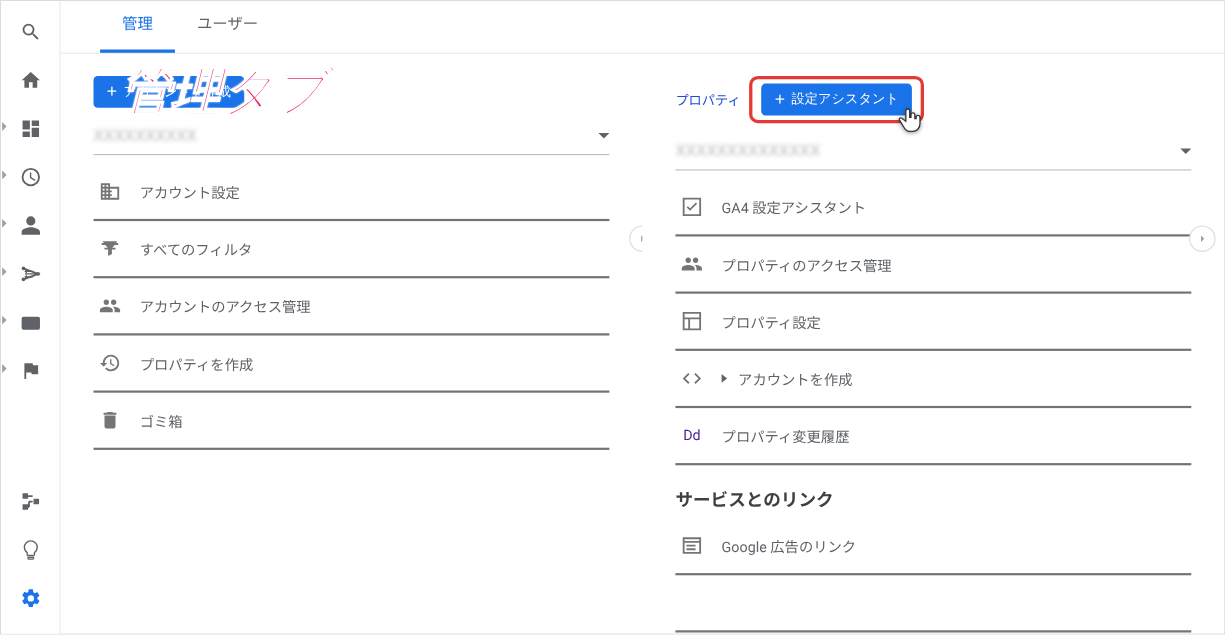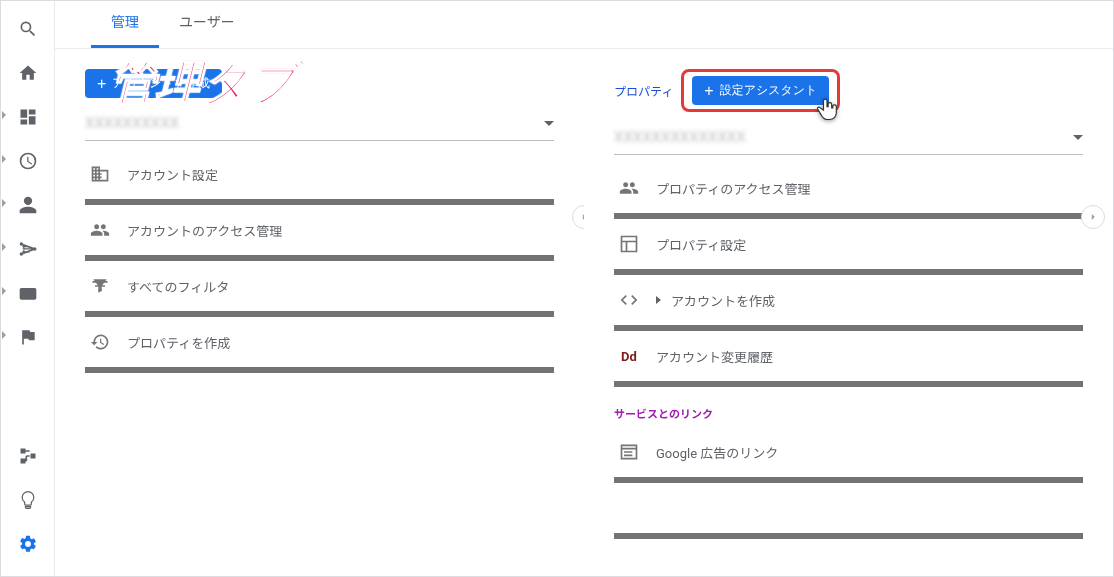--- a/index.html
+++ b/index.html
@@ -146,53 +146,53 @@
   width: 0; height: 0;
   border-left: 5px solid transparent;
   border-right: 5px solid transparent;
   border-top: 5px solid #5f6368;
 }
 .list { }
 .list-item {
   display: flex;
   align-items: center;
   padding: 14px 4px;
-  border-bottom: 6px solid #737373;
+  border-bottom: 2px solid #737373;
   cursor: pointer;
 }
 .list-item .li-icon {
   width: 22px;
   height: 22px;
   margin-right: 16px;
   color: #757575;
   display: flex;
   align-items: center;
   justify-content: center;
 }
 .list-item .li-icon svg { width: 20px; height: 20px; fill: #757575; }
 .list-item .li-icon.text-icon {
   font-size: 13px;
-  font-weight: bold;
-  color: #7f1d1d;
+  font-weight: normal;
+  color: #4c1d95;
 }
 .list-item .label {
   font-size: 13px;
   color: #5f6368;
 }
 .list-item .expand-caret {
   width: 0; height: 0;
   border-top: 4px solid transparent;
   border-bottom: 4px solid transparent;
   border-left: 5px solid #5f6368;
   margin-right: 10px;
 }
 .section-title {
-  font-size: 11px;
+  font-size: 16px;
   font-weight: 700;
-  color: #a21caf;
+  color: #404040;
   padding: 18px 0 6px 0;
 }
 .swap-btn {
   position: absolute;
   top: 156px;
   width: 24px;
   height: 24px;
   border: 1px solid #dadce0;
   border-radius: 50%;
   background: #fff;
@@ -325,41 +325,49 @@
             <span class="li-icon">
                 <svg viewBox="0 0 24 24">
                   <path d="M12 7V3H2v18h20V7H12zM6 19H4v-2h2v2zm0-4H4v-2h2v2zm0-4H4V9h2v2zm0-4H4V5h2v2zm4 12H8v-2h2v2zm0-4H8v-2h2v2zm0-4H8V9h2v2zm0-4H8V5h2v2zm10 12h-8v-2h2v-2h-2v-2h2v-2h-2V9h8v10z"></path>
                 </svg>
               </span>
             <span class="label">アカウント設定</span>
           </div>
           <div class="list-item">
             <span class="li-icon">
                 <svg viewBox="0 0 24 24">
-                  <path d="M16 11c1.66 0 3-1.34 3-3s-1.34-3-3-3-3 1.34-3 3 1.34 3 3 3zM8 11c1.66 0 3-1.34 3-3S9.66 5 8 5 5 6.34 5 8s1.34 3 3 3zm0 2c-2.33 0-7 1.17-7 3.5V19h14v-2.5C15 14.17 10.33 13 8 13zm8 0c-.29 0-.62.02-.97.05 1.16.84 1.97 1.97 1.97 3.45V19h6v-2.5c0-2.33-4.67-3.5-7-3.5z"></path>
-                </svg>
-              </span>
-            <span class="label">アカウントのアクセス管理</span>
-          </div>
-          <div class="list-item">
-            <span class="li-icon">
-                <svg viewBox="0 0 24 24">
                   <path d="M10 18h4v-2h-4v2zM3 6v2h18V6H3zm3 7h12v-2H6v2z"></path>
                   <path d="M4 4h16l-6 8v6l-4 2v-8L4 4z"></path>
                 </svg>
               </span>
             <span class="label">すべてのフィルタ</span>
           </div>
           <div class="list-item">
             <span class="li-icon">
                 <svg viewBox="0 0 24 24">
+                  <path d="M16 11c1.66 0 3-1.34 3-3s-1.34-3-3-3-3 1.34-3 3 1.34 3 3 3zM8 11c1.66 0 3-1.34 3-3S9.66 5 8 5 5 6.34 5 8s1.34 3 3 3zm0 2c-2.33 0-7 1.17-7 3.5V19h14v-2.5C15 14.17 10.33 13 8 13zm8 0c-.29 0-.62.02-.97.05 1.16.84 1.97 1.97 1.97 3.45V19h6v-2.5c0-2.33-4.67-3.5-7-3.5z"></path>
+                </svg>
+              </span>
+            <span class="label">アカウントのアクセス管理</span>
+          </div>
+          <div class="list-item">
+            <span class="li-icon">
+                <svg viewBox="0 0 24 24">
                   <path d="M13 3a9 9 0 0 0-9 9H1l3.89 3.89.07.14L9 12H6a7 7 0 1 1 2.05 4.95l-1.41 1.41A9 9 0 1 0 13 3zm-1 5v5l4.28 2.54.72-1.21-3.5-2.08V8H12z"></path>
                 </svg>
               </span>
             <span class="label">プロパティを作成</span>
+          </div>
+          <div class="list-item">
+            <span class="li-icon">
+                <svg viewBox="0 0 24 24">
+                  <path d="M6 19a2 2 0 0 0 2 2h8a2 2 0 0 0 2-2V7H6v12zM19 4h-3.5l-1-1h-5l-1 1H5v2h14V4z"></path>
+                </svg>
+              </span>
+            <span class="label">ゴミ箱</span>
           </div>
         </div>
 
         <div class="swap-btn swap-left">
           <svg width="14" height="14" viewBox="0 0 24 24">
               <path fill="#9e9e9e" d="M10 17l5-5-5-5v10z"></path>
             </svg>
         </div>
       </div>
 
@@ -380,20 +388,29 @@
         </div>
         <div class="selector">
           <span class="value">XXXXXXXXXXXXXX</span>
           <span class="arrow"></span>
         </div>
 
         <div class="list">
           <div class="list-item">
             <span class="li-icon">
                 <svg viewBox="0 0 24 24">
+                  <path fill="none" stroke="#757575" stroke-width="2" d="M3 3h18v18H3z"></path>
+                  <path fill="none" stroke="#757575" stroke-width="2" d="M7 12l3 3 7-7"></path>
+                </svg>
+              </span>
+            <span class="label">GA4 設定アシスタント</span>
+          </div>
+          <div class="list-item">
+            <span class="li-icon">
+                <svg viewBox="0 0 24 24">
                   <path d="M16 11c1.66 0 3-1.34 3-3s-1.34-3-3-3-3 1.34-3 3 1.34 3 3 3zM8 11c1.66 0 3-1.34 3-3S9.66 5 8 5 5 6.34 5 8s1.34 3 3 3zm0 2c-2.33 0-7 1.17-7 3.5V19h14v-2.5C15 14.17 10.33 13 8 13zm8 0c-.29 0-.62.02-.97.05 1.16.84 1.97 1.97 1.97 3.45V19h6v-2.5c0-2.33-4.67-3.5-7-3.5z"></path>
                 </svg>
               </span>
             <span class="label">プロパティのアクセス管理</span>
           </div>
           <div class="list-item">
             <span class="li-icon">
                 <svg viewBox="0 0 24 24">
                   <path fill="none" stroke="#757575" stroke-width="2" d="M3 3h18v18H3zM3 9h18M9 9v12"></path>
                 </svg>
@@ -404,21 +421,21 @@
             <span class="li-icon">
                 <svg viewBox="0 0 24 24">
                   <path fill="#757575" d="M9.4 16.6L4.8 12l4.6-4.6L8 6l-6 6 6 6 1.4-1.4zm5.2 0l4.6-4.6-4.6-4.6L16 6l6 6-6 6-1.4-1.4z"></path>
                 </svg>
               </span>
             <span class="expand-caret"></span>
             <span class="label">アカウントを作成</span>
           </div>
           <div class="list-item">
             <span class="li-icon text-icon">Dd</span>
-            <span class="label">アカウント変更履歴</span>
+            <span class="label">プロパティ変更履歴</span>
           </div>
 
           <div class="section-title">サービスとのリンク</div>
 
           <div class="list-item">
             <span class="li-icon">
                 <svg viewBox="0 0 24 24">
                   <path fill="none" stroke="#757575" stroke-width="2" d="M3 4h18v16H3zM3 8h18M6 12h10M6 16h10"></path>
                 </svg>
               </span>

